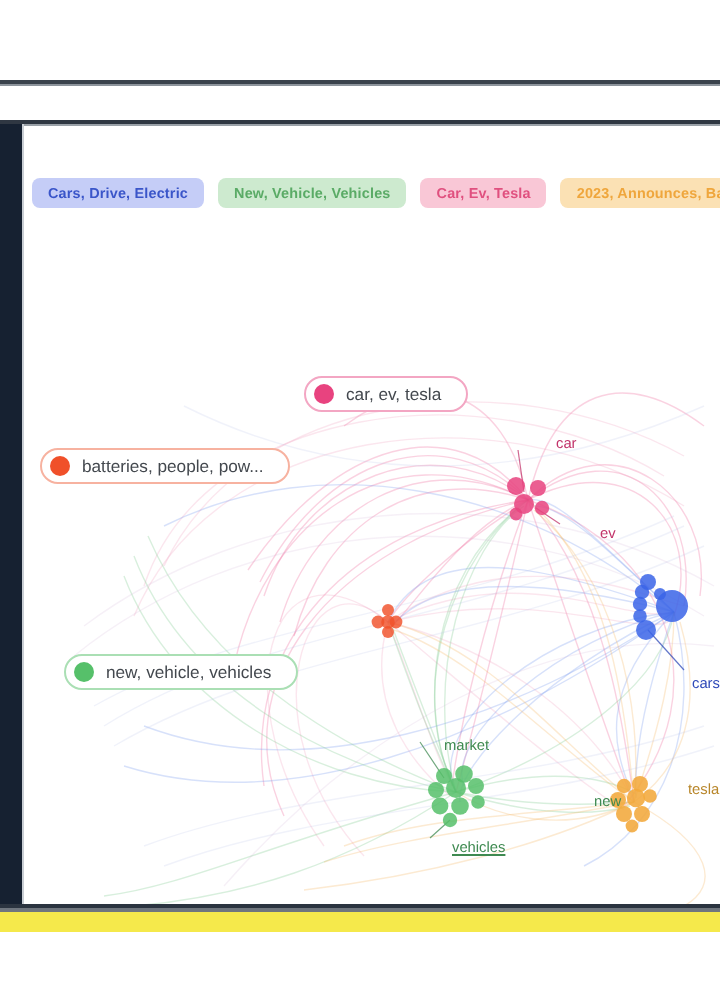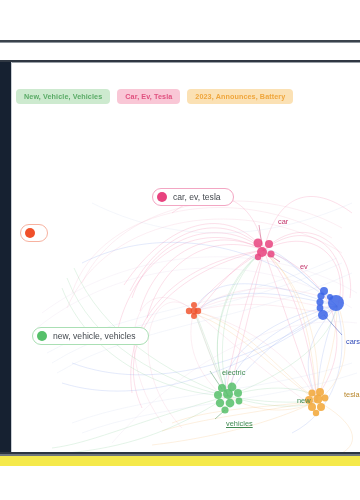--- a/index.html
+++ b/index.html
@@ -309,41 +309,43 @@
           <circle cx="304" cy="350" r="3.2"></circle>
         </g>
       </g>
     </svg>
 
     <div id="node-labels">
         <div class="nodelabel" style="left: 246px; top: 155px; color: rgb(194, 51, 106);">car</div>
         <div class="nodelabel" style="left: 268px; top: 200px; color: rgb(194, 51, 106);">ev</div>
         <div class="nodelabel big" style="left: 334px; top: 236px; color: rgb(47, 73, 184);">electric</div>
         <div class="nodelabel" style="left: 314px; top: 275px; color: rgb(47, 73, 184);">cars</div>
-        <div class="nodelabel" style="left: 190px; top: 306px; color: rgb(63, 138, 81);">electric</div>
+        <div class="nodelabel" style="left: 190px; top: 306px; color: rgb(63, 138, 81);">market</div>
         <div class="nodelabel" style="left: 231px; top: 334px; color: rgb(63, 138, 81); margin-left: 34px;">new</div>
         <div class="nodelabel" style="left: 194px; top: 357px; color: rgb(63, 138, 81); text-decoration: underline;">vehicles</div>
         <div class="nodelabel" style="left: 312px; top: 328px; color: rgb(184, 134, 42);">tesla</div>
       </div>
 
     <div id="pills">
         <div class="pill" style="left: 140px; top: 125px; border: 1px solid rgb(243, 166, 195); color: rgb(67, 72, 78);">
           <span class="dot" style="background: rgb(232, 67, 127);"></span>
           <span>car, ev, tesla</span>
         </div>
         <div class="pill" style="left: 8px; top: 161px; border: 1px solid rgb(247, 178, 160); color: rgb(67, 72, 78);">
           <span class="dot" style="background: rgb(240, 80, 42);"></span>
+          <span>batteries, people, pow...</span>
         </div>
         <div class="pill" style="left: 20px; top: 264px; border: 1px solid rgb(170, 223, 180); color: rgb(67, 72, 78);">
           <span class="dot" style="background: rgb(86, 192, 106);"></span>
           <span>new, vehicle, vehicles</span>
         </div>
       </div>
 
     <div id="chips">
+        <div class="chip" style="background: rgb(197, 205, 247); color: rgb(58, 85, 201);">Cars, Drive, Electric</div>
         <div class="chip" style="background: rgb(205, 234, 207); color: rgb(90, 171, 102);">New, Vehicle, Vehicles</div>
         <div class="chip" style="background: rgb(249, 199, 214); color: rgb(224, 80, 127);">Car, Ev, Tesla</div>
         <div class="chip" style="background: rgb(251, 225, 180); color: rgb(239, 166, 60);">2023, Announces, Battery</div>
       </div>
 
   </div>
 
   <div id="rule-bottom"></div>
   <div id="rule-bottom2"></div>
   <div id="yellow-bar"></div>

